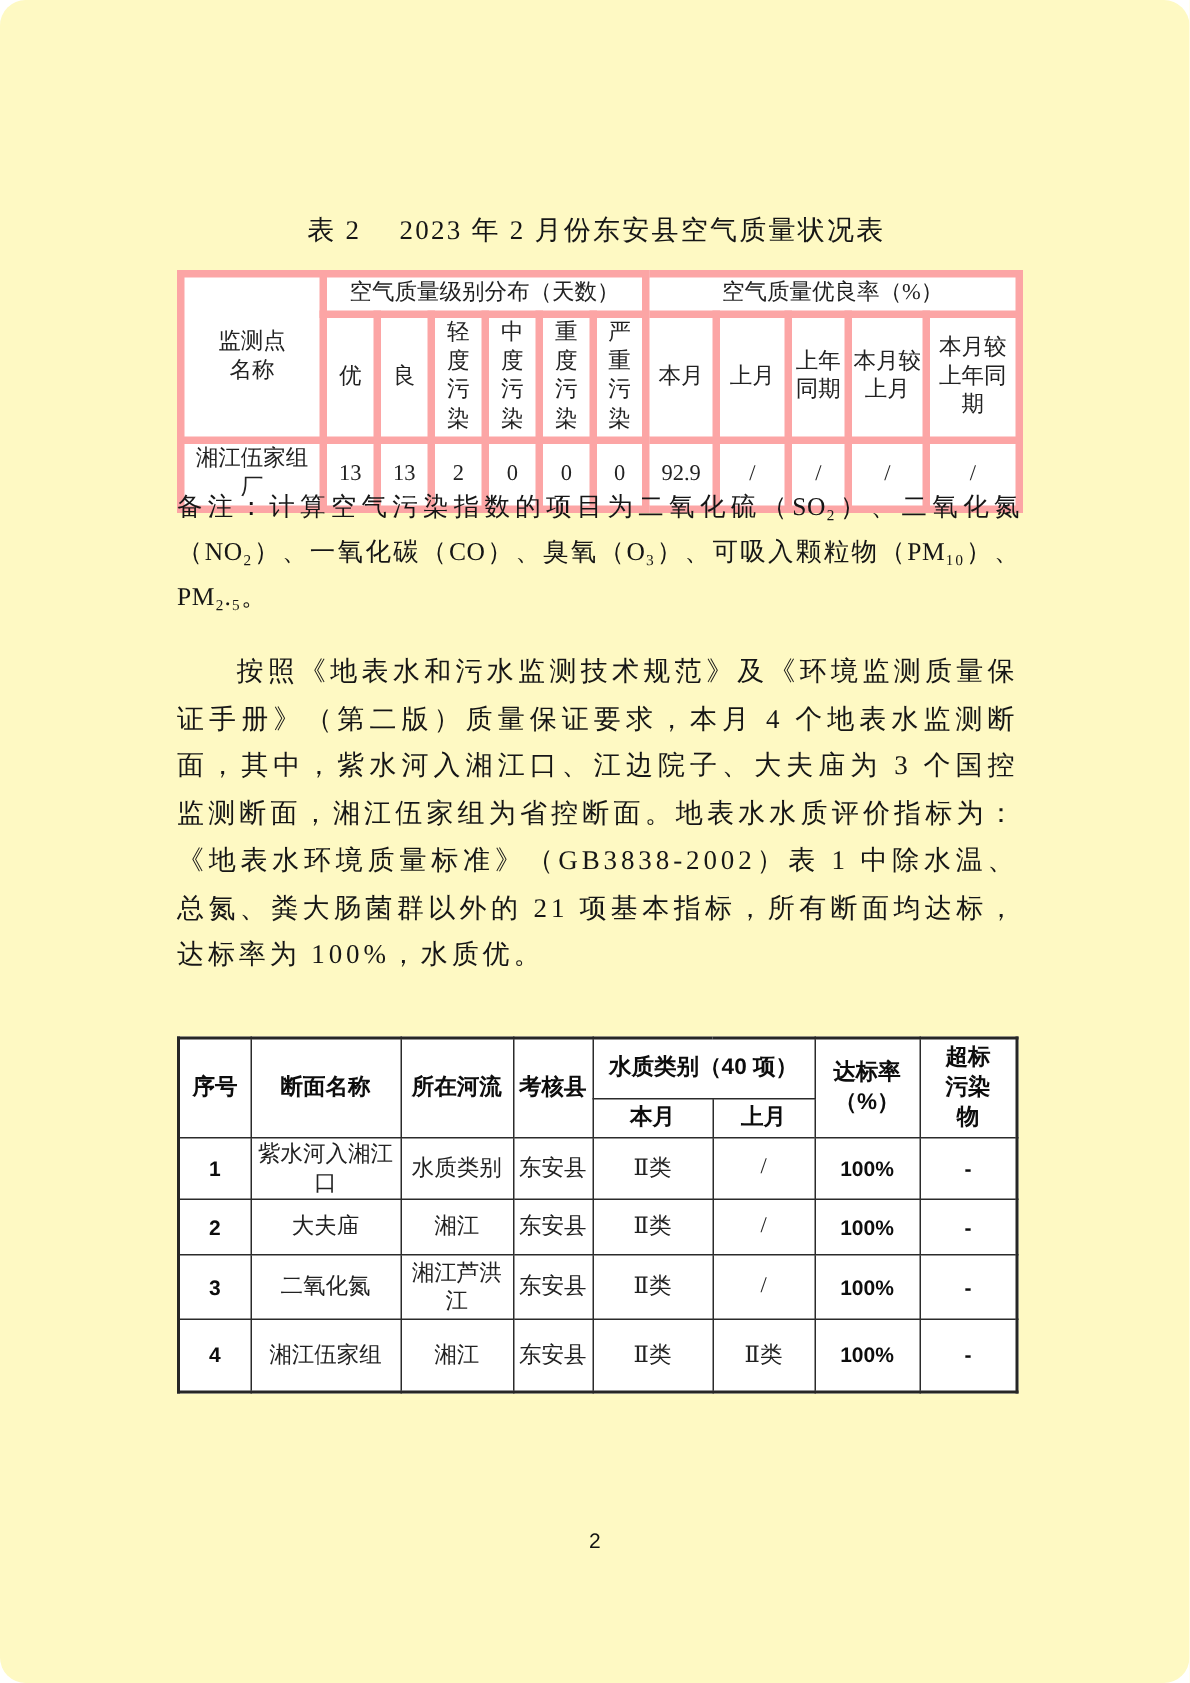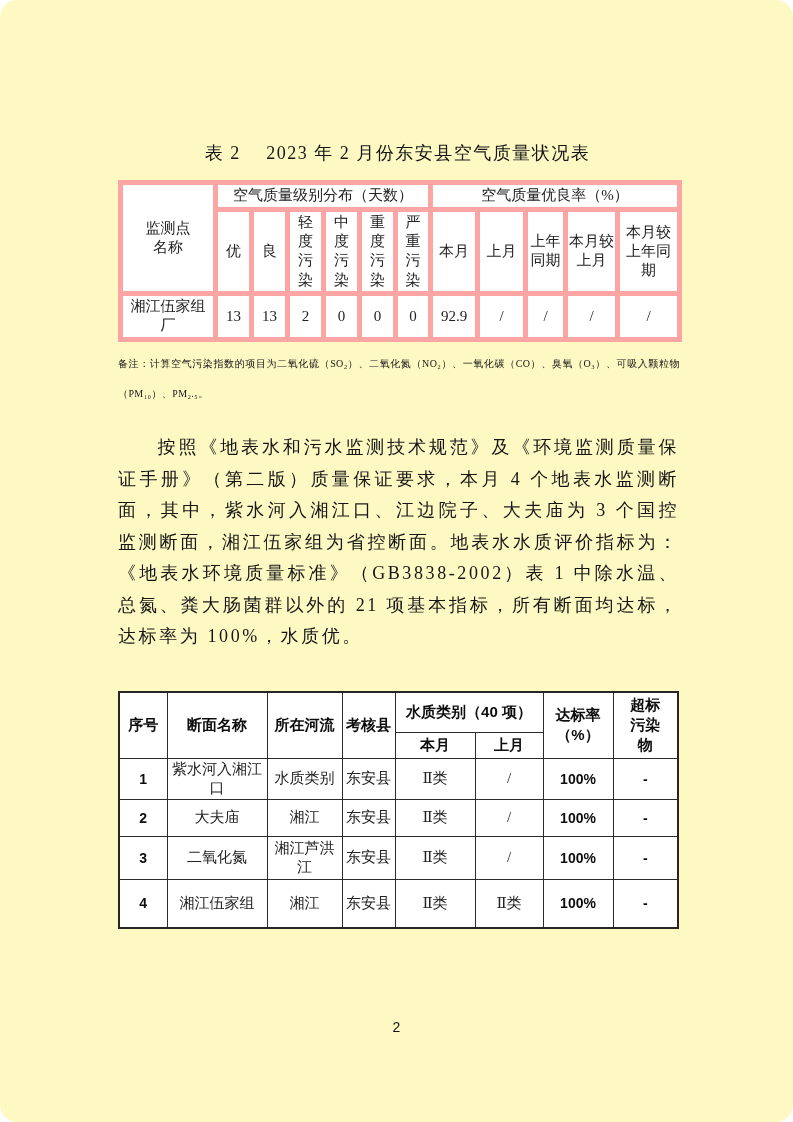--- a/index.html
+++ b/index.html
@@ -25,22 +25,22 @@
   #t3-title { top:657px; }
   .sec-heading {
     position:absolute; left:162px; top:384px;
     font-family:"Liberation Sans","DejaVu Sans",sans-serif;
     font-weight:bold; font-size:20px; letter-spacing:2px; color:#0d0d0d;
   }
 
   
   .note {
     position:absolute; left:118px; top:323px; width:562px;
-    font-size:10px; line-height:30px; letter-spacing:0.4px;
-    text-align:justify; color:#161616;margin-top:26px;
+    font-size:17px; line-height:30px; letter-spacing:0.4px;
+    text-align:justify; color:#161616;
   }
   .para {
     position:absolute; left:118px; top:432px; width:561px;
     font-size:18px; line-height:31.5px; letter-spacing:2.6px;
     text-align:justify; text-indent:2.2em; color:#161616;
   }
 
   
   table { border-collapse:collapse; table-layout:fixed; width:559px; background:#fff; }
   td { text-align:center; vertical-align:middle; overflow:hidden; }

